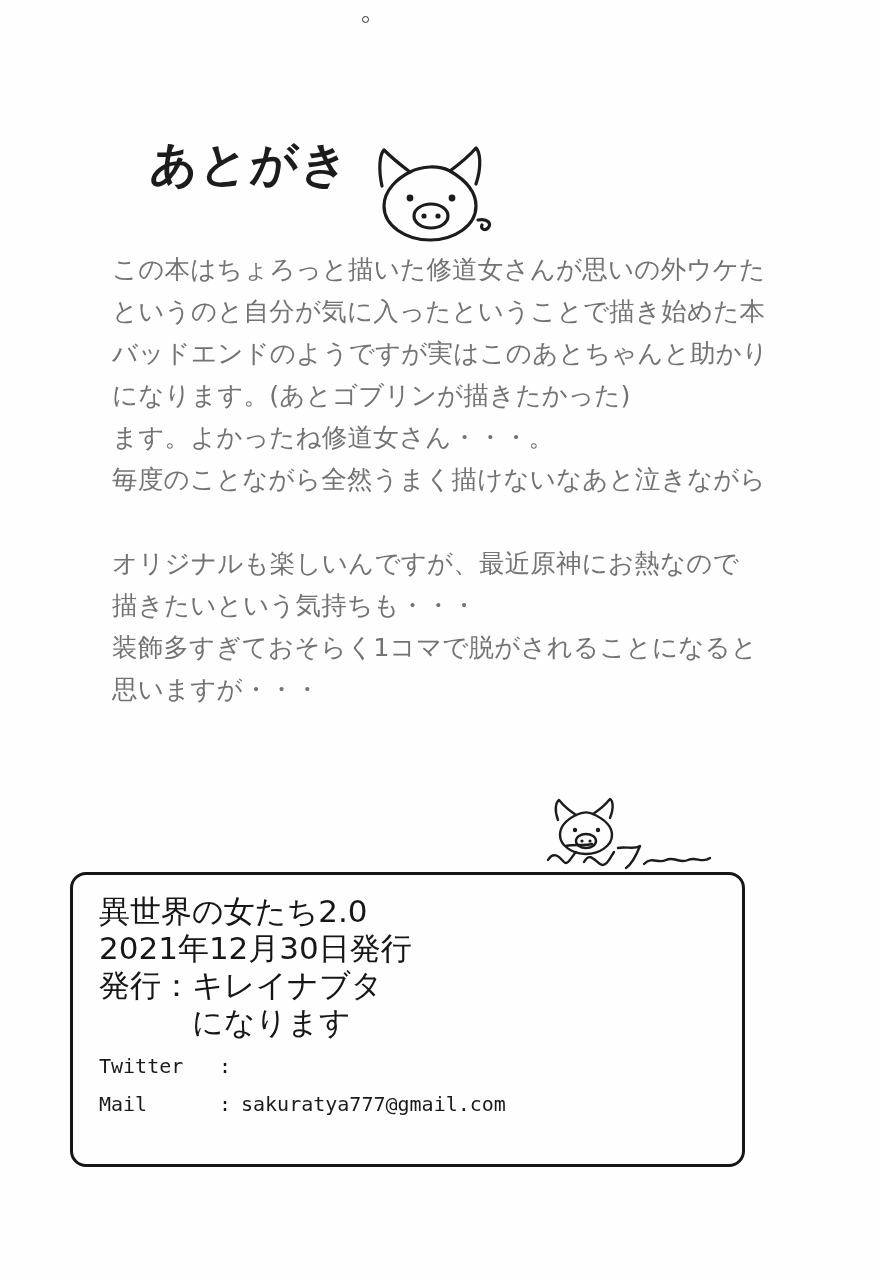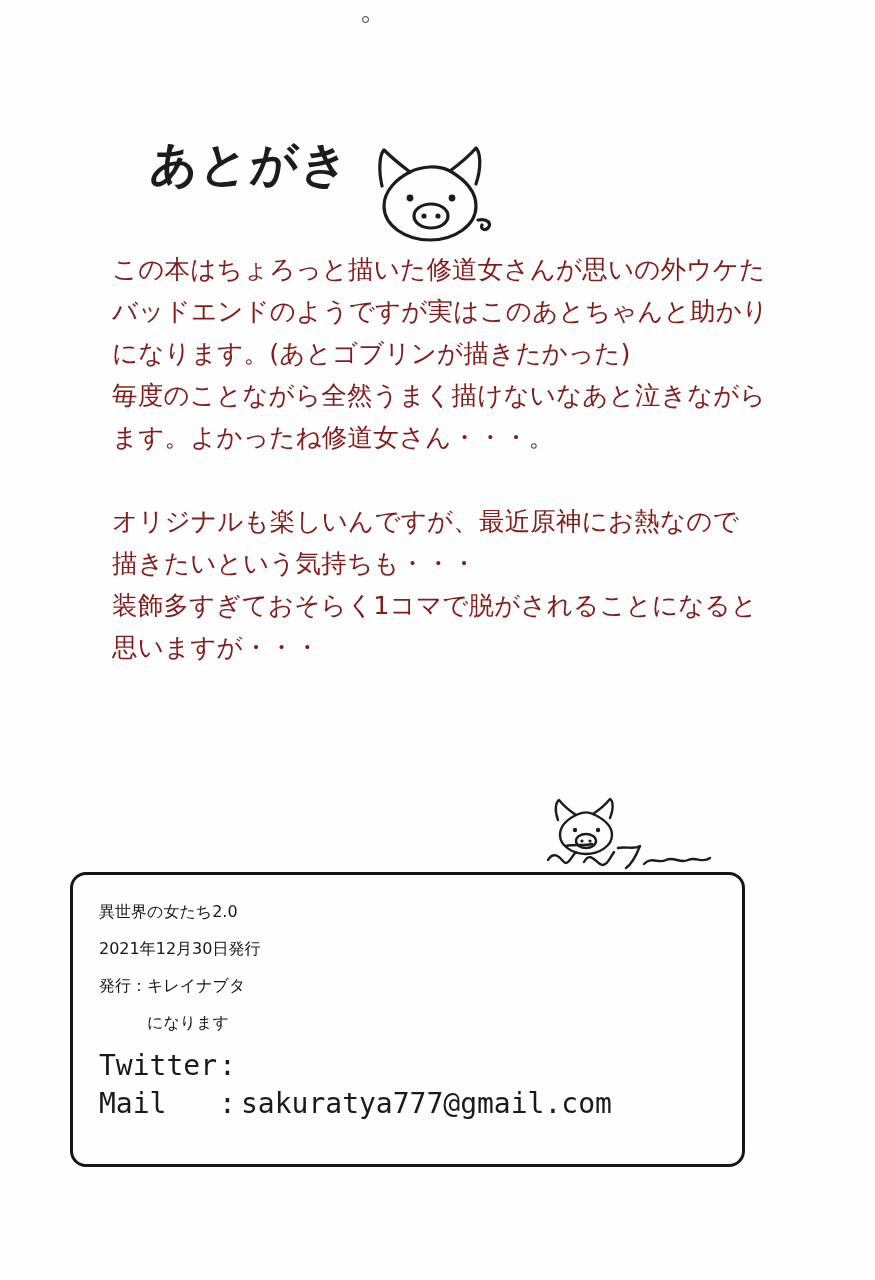--- a/index.html
+++ b/index.html
@@ -63,21 +63,21 @@
 
   
   .body-text {
     position: absolute;
     left: 112px;
     top: 248px;
     width: 730px;
     font-family: "DejaVu Sans", sans-serif;
     font-size: 25.5px;
     line-height: 42px;
-    color: #7f1d1d;
+    color: #737373;
     letter-spacing: 0.2px;
   }
   .body-text p {
     margin: 0;
   }
   .para-gap {
     height: 42px;
   }
 
   
@@ -96,30 +96,30 @@
     top: 872px;
     width: 675px;
     height: 295px;
     border: 3px solid #161616;
     border-radius: 16px;
     box-sizing: border-box;
     padding: 18px 26px 0 26px;
   }
   .colophon-lines {
     font-family: "DejaVu Sans", sans-serif;
-    font-size: 16px;
+    font-size: 31px;
     line-height: 37px;
     color: #161616;
   }
   .colophon-lines div {
     white-space: pre;
   }
   .mono-line {
     font-family: "DejaVu Sans Mono", monospace;
-    font-size: 28px;
+    font-size: 20px;
     line-height: 38px;
     letter-spacing: 0px;
   }
   .contact-block {
     margin-top: 6px;
   }
   .contact-row {
     display: flex;
   }
   .contact-label {
@@ -158,24 +158,25 @@
         <circle cx="66" cy="76" r="2.6" fill="#1c1c1c" stroke="none"></circle>
         <circle cx="80" cy="76" r="2.6" fill="#1c1c1c" stroke="none"></circle>
 
         <path d="M120 80 C130 78 134 84 130 88 C127 91 122 89 124 85"></path>
       </g>
     </svg>
   </div>
 
   <div class="body-text">
     <p>この本はちょろっと描いた修道女さんが思いの外ウケた</p>
+    <p>というのと自分が気に入ったということで描き始めた本</p>
     <p>バッドエンドのようですが実はこのあとちゃんと助かり</p>
     <p>になります。(あとゴブリンが描きたかった)</p>
+    <p>ます。よかったね修道女さん・・・。</p>
     <p>毎度のことながら全然うまく描けないなあと泣きながら</p>
-    <p>ます。よかったね修道女さん・・・。</p>
 
     <div class="para-gap"></div>
 
     <p>オリジナルも楽しいんですが、最近原神にお熱なので</p>
     <p>描きたいという気持ちも・・・</p>
     <p>装飾多すぎておそらく1コマで脱がされることになると</p>
     <p>思いますが・・・</p>
 
     <div class="para-gap"></div>
 

